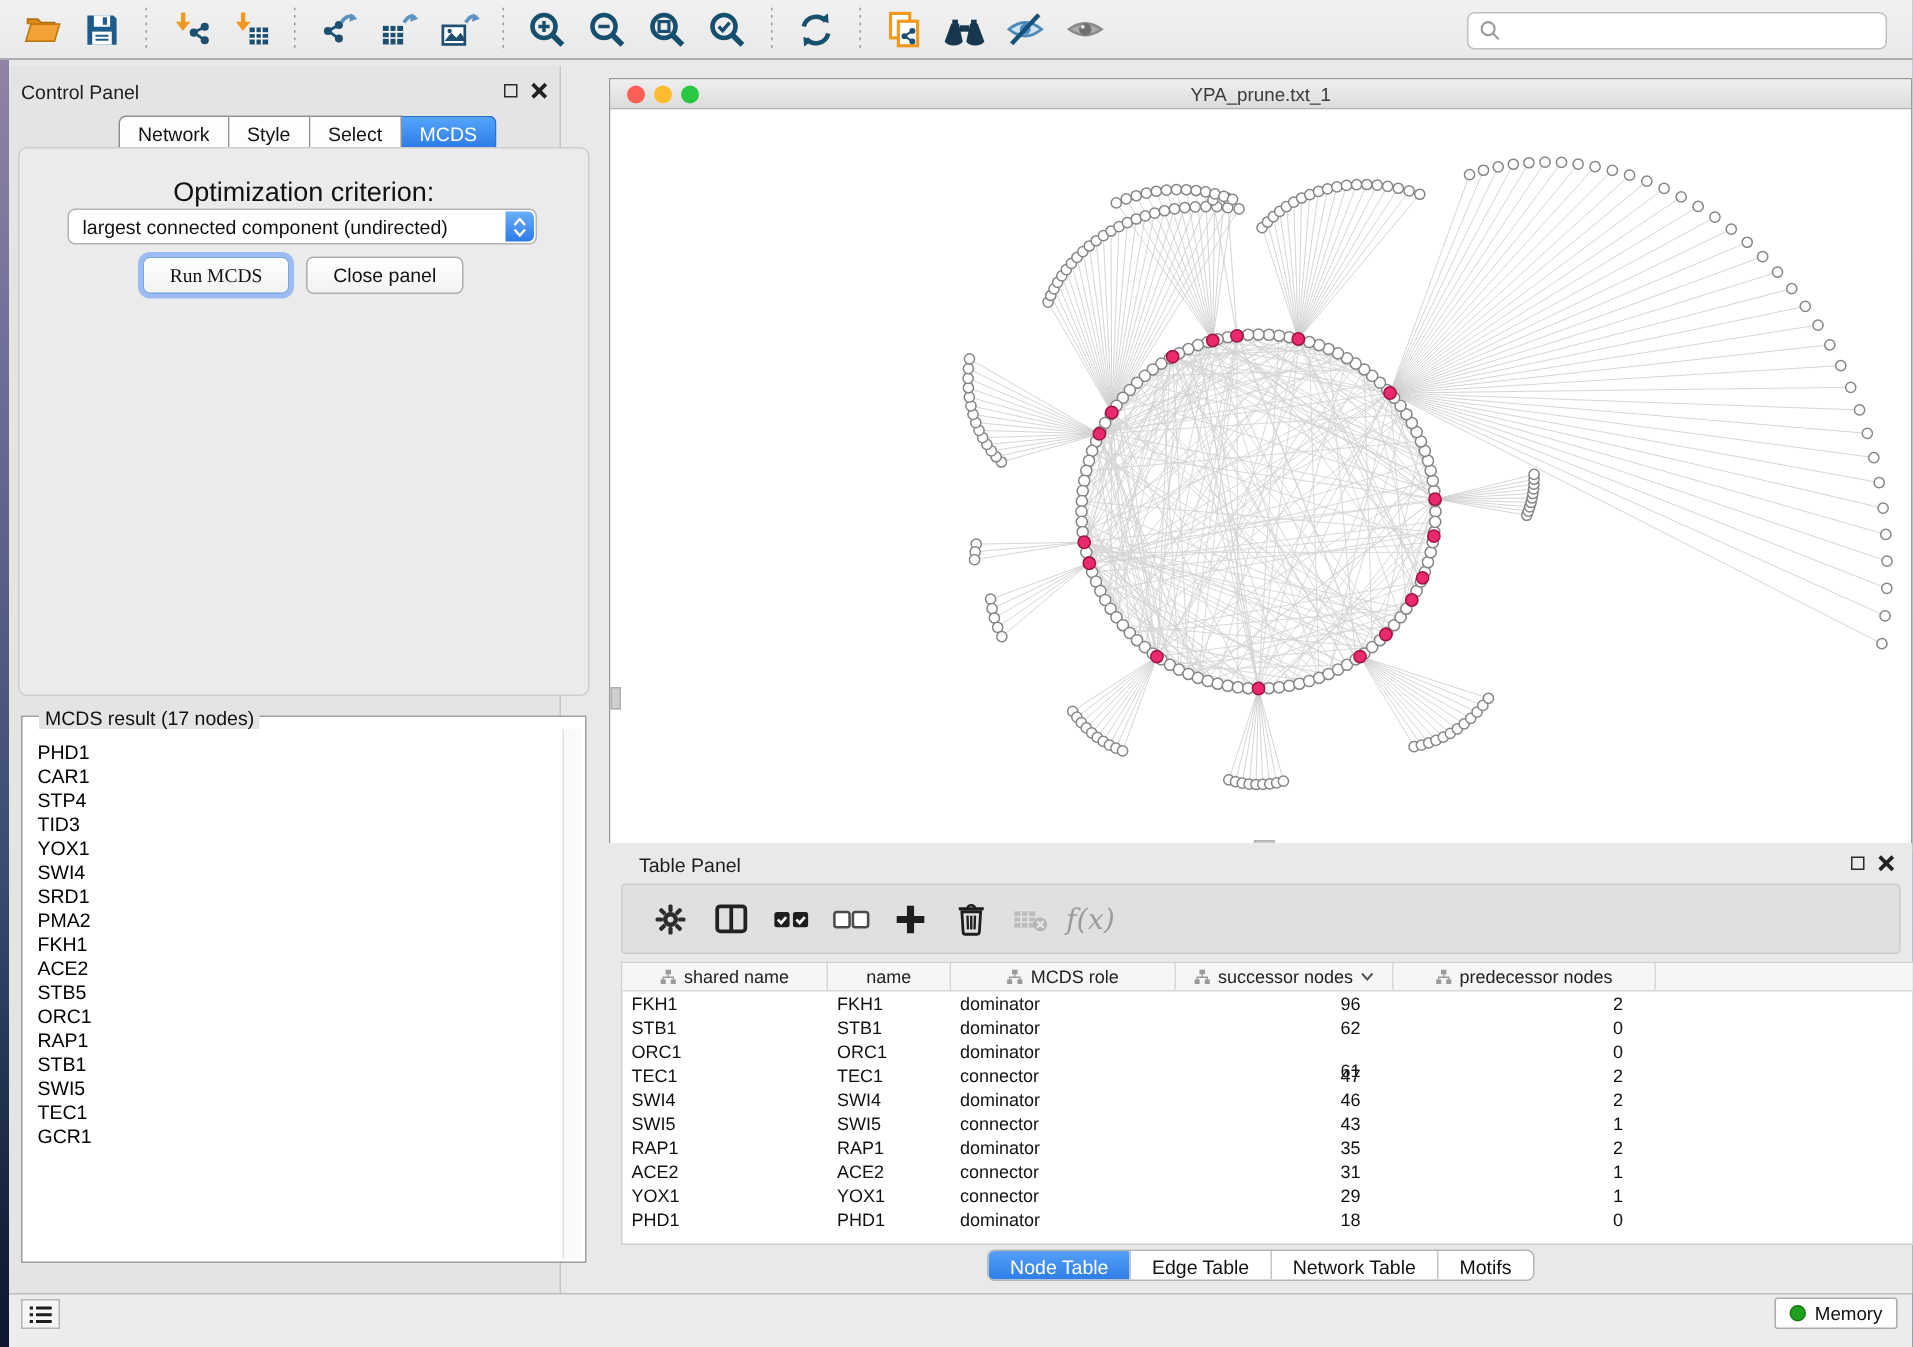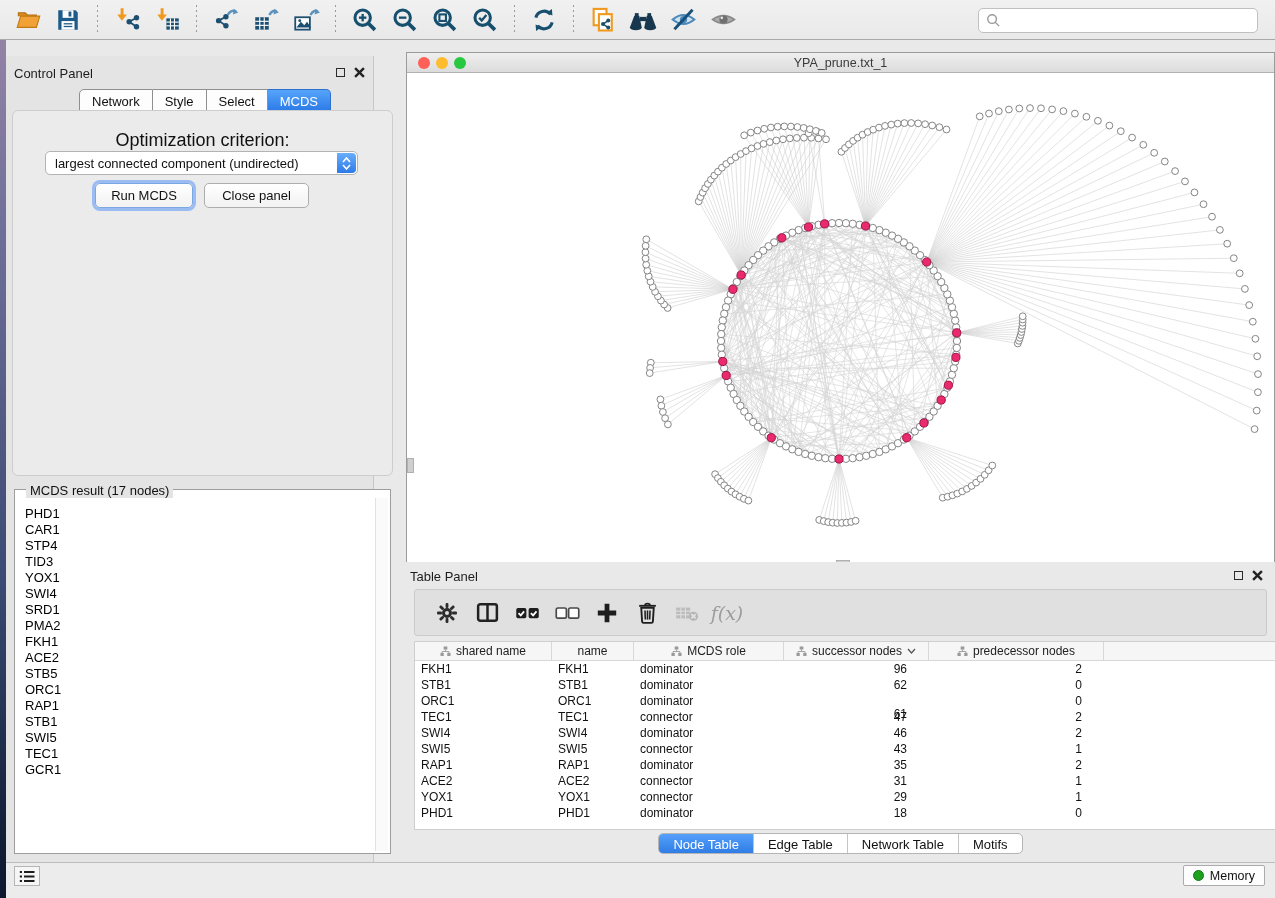--- a/index.html
+++ b/index.html
@@ -19,21 +19,21 @@
   .searchbox { position:absolute; right:17px; top:8px; width:280px; height:25px;
     background:#fff; border:1px solid #c0c0c0; border-radius:5px;
     display:flex; align-items:center; padding:0 7px; }
   .searchbox input { border:none; outline:none; flex:1; font-size:13px; margin-left:6px;
     font-family:"Liberation Sans",sans-serif; background:transparent; }
 
   
   .app-body { position:absolute; left:6px; top:40px; width:1269px; height:822px; background:#e9e9e9; }
 
   
-  .control-panel { position:absolute; left:0; top:16px; width:368px; height:822px; background:#e4e4e4;
+  .control-panel { position:absolute; left:0; top:4px; width:368px; height:822px; background:#e4e4e4;
     border-right:1px solid #c6c6c6;padding-left:23px; }
   .panel-title { position:absolute; left:8px; top:10px; font-size:13px; color:#1d1d1d; }
   .mini-ctrls { position:absolute; top:11px; display:flex; gap:9px; align-items:center; }
   .control-panel .mini-ctrls { right:8px; }
   .float-glyph { width:9px; height:9px; border:1.6px solid #2a2a2a; display:inline-block; }
   .tabs-row { position:absolute; left:73px; top:33px; height:22px; display:flex; font-size:13px; }
   .tab { padding:2px 12px 0; border:1px solid #8f8f8f; border-left-width:0; background:#fdfdfd;
     color:#111; display:flex; align-items:center; }
   .tab:first-child { border-left-width:1px; border-radius:5px 0 0 0; }
   .tab.sel { background:linear-gradient(#55a5fb,#2e7ce8); color:#fff; border-color:#2e6fd0;
@@ -43,21 +43,21 @@
   .opt-label { position:absolute; width:100%; text-align:center; top:19px; font-size:18px; color:#111; }
   .mac-select { position:absolute; left:32px; top:40px; width:313px; height:24px; background:#fff;
     border:1px solid #b3b3b3; border-radius:5px; font-size:13px; color:#111;
     display:flex; align-items:center; padding-left:9px; }
   .mac-select .stepper { position:absolute; right:1px; top:1px; bottom:1px; width:19px;
     background:linear-gradient(#69aefc,#2d7ae8); border-radius:0 4px 4px 0;
     display:flex; flex-direction:column; align-items:center; justify-content:center; gap:1px; }
   .mac-btn { position:absolute; height:25px; background:linear-gradient(#ffffff,#f2f2f2);
     border:1px solid #adadad; border-radius:5px; font-size:13px; color:#111;
     display:flex; align-items:center; justify-content:center; }
-  .mac-btn.focus { box-shadow:0 0 0 3px rgba(90,150,250,.55); border-color:#7ba7e2; }
+  .mac-btn.focus { box-shadow:0 0 0 3px rgba(90,150,250,.55); border-color:#7ba7e2;font-family:Liberation Serif, serif; }
   .groupbox { position:absolute; left:8px; top:427px; width:377px; height:371px; }
   .groupbox .box { position:absolute; left:0; top:6px; right:0; bottom:0;
     border:1px solid #9d9d9d; background:#fff; }
   .groupbox .legend { position:absolute; left:12px; top:0; background:#e4e4e4; padding:0 4px;
     font-size:13px; color:#111; z-index:2; }
   .mcds-list { position:absolute; left:2px; top:8px; right:15px; bottom:2px; overflow:hidden;
     padding:8px 0 0 8px; font-size:13px; color:#000; line-height:16px; }
   .mcds-scroll { position:absolute; right:2px; top:8px; width:13px; bottom:2px;
     background:#fafafa; border-left:1px solid #e2e2e2; }
 
@@ -69,21 +69,21 @@
   .tl { position:absolute; top:4px; width:12px; height:12px; border-radius:50%; }
   .net-title { position:absolute; width:100%; text-align:center; top:3px; font-size:12.5px; color:#3a3a3a; }
   .net-canvas { position:absolute; left:0; top:20px; width:867px; height:495px; background:#fff; }
   .vthumb { position:absolute; left:0px; top:385px; width:7px; height:15px;
     background:#cfcfcf; border:1px solid #b0b0b0; }
   .hthumb { position:absolute; left:429px; bottom:0px; width:14px; height:8px;
     background:#cfcfcf; border:1px solid #b0b0b0; }
 
   
   .table-panel { position:absolute; left:400px; top:522px; width:869px; height:300px; background:#e9e9e9; }
-  .table-panel .panel-title { left:4px; top:7px; }
+  .table-panel .panel-title { left:20px; top:7px; }
   .table-panel .mini-ctrls { right:12px; top:8px; }
   .tp-toolbar { position:absolute; left:8px; top:27px; width:853px; height:47px;
     background:#e0e0e0; border:1px solid #cbcbcb; border-radius:3px;
     display:flex; align-items:center; padding-left:14px; }
   .tp-btn { width:36px; height:36px; display:flex; align-items:center; justify-content:center; margin-right:4px; }
   .fx { font-family:"DejaVu Serif", serif; font-style:italic; font-size:19px; color:#9c9c9c; }
   .tp-table { position:absolute; left:8px; top:79px; width:928px; height:189px;
     background:#fff; border:1px solid #cfcfcf; }
   .thead { display:flex; height:19px; background:#f6f6f6; border-bottom:1px solid #d8d8d8;
     font-size:12px; color:#222; }

